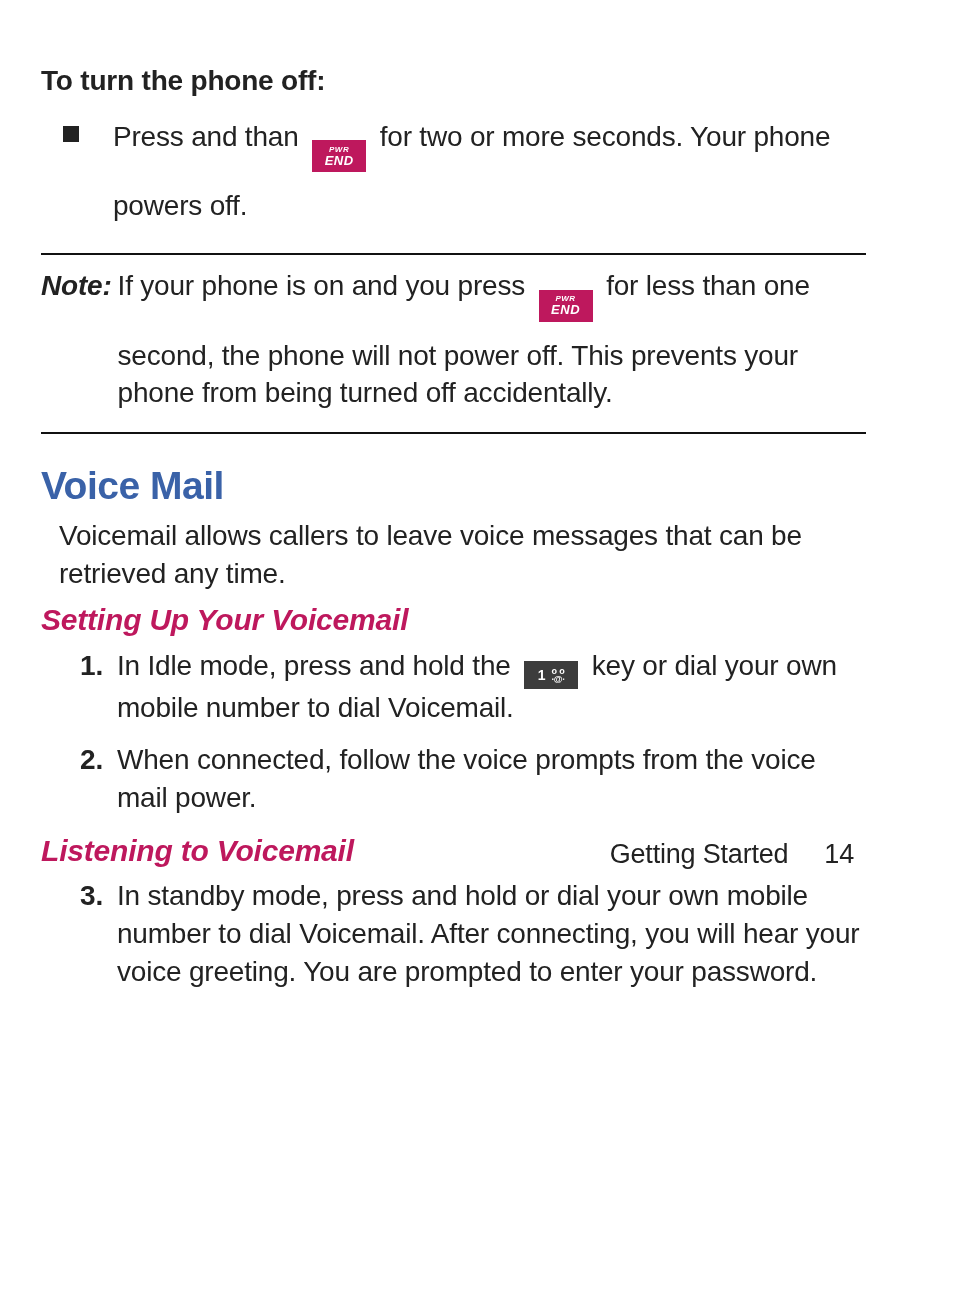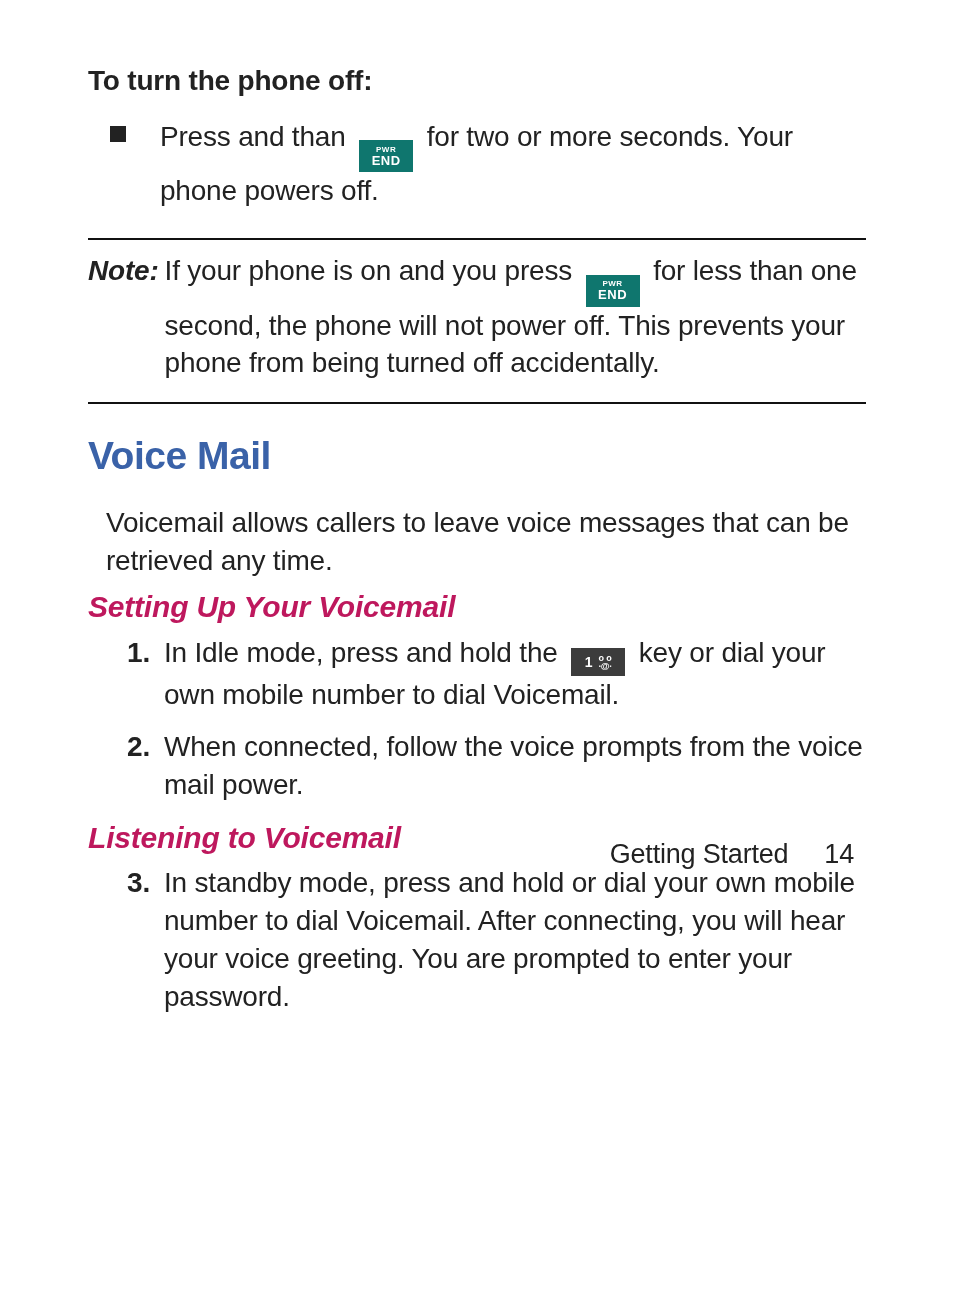--- a/index.html
+++ b/index.html
@@ -10,21 +10,21 @@
     background: #fff;
     font-family: "Helvetica Neue", Helvetica, Arial, sans-serif;
     font-stretch: condensed;
     color: #222;
   }
   .page {
     position: relative;
     width: 954px;
     height: 920px;
     box-sizing: border-box;
-    padding: 62px 88px 0 88px;
+    padding: 62px 88px 0 41px;
     font-size: 28px;
     line-height: 1.35;
     letter-spacing: -0.2px;
   }
   .bold-heading {
     font-weight: 700;
     margin-bottom: 18px;
   }
   .bullet-block {
     padding-left: 22px;
@@ -42,30 +42,31 @@
     flex: 0 0 auto;
   }
   .bullet-body {
     flex: 1 1 auto;
   }
   .key-icon {
     display: inline-flex;
     flex-direction: column;
     justify-content: center;
     align-items: center;
-    background: #0f766e;
+    background: #be185d;
     color: #fff;
     font-weight: 700;
     width: 54px;
     height: 30px;
     font-size: 10px;
     line-height: 1;
     vertical-align: -6px;
-    margin: 0 6px;
+    margin: 15px 6px;
     padding: 1px 0;
+    font-style: italic;
   }
   .key-icon .l1 { font-size: 8px; letter-spacing: 0.5px; }
   .key-icon .l2 { font-size: 13px; letter-spacing: 0.5px; }
   .key-icon-1 {
     display: inline-flex;
     align-items: center;
     justify-content: center;
     background: #3c3c3c;
     color: #fff;
     width: 54px;
@@ -84,21 +85,21 @@
     padding: 12px 0 20px 0;
   }
   .note-flex { display:flex; }
   .note-label { font-weight:700; flex:0 0 auto; margin-right:6px;font-style:italic;}
   .note-body { flex:1 1 auto; }
   .h1-blue {
     color: #3a62a8;
     font-weight: 800;
     font-size: 39px;
     margin-top: 26px;
-    margin-bottom: 21px;
+    margin-bottom: 4px;
     letter-spacing: -0.5px;
   }
   .intro {
     padding-left: 18px;
     margin-bottom: 8px;
   }
   .h2-blue {
     color: #be185d;
     font-style: italic;
     font-weight: 700;

